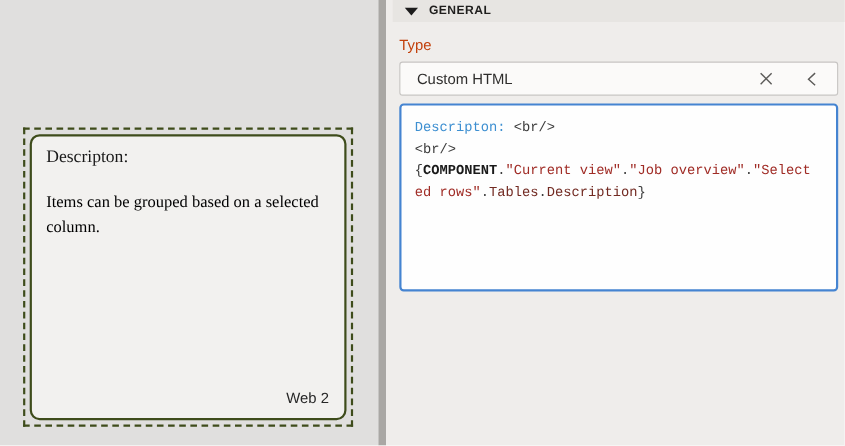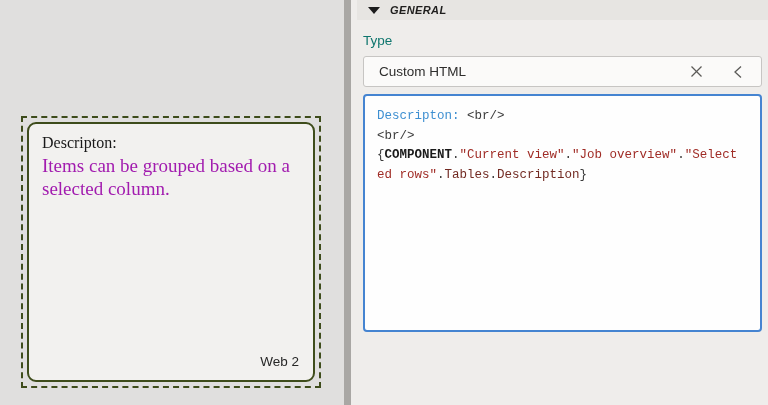--- a/index.html
+++ b/index.html
@@ -24,42 +24,42 @@
   body{font-family:"Liberation Sans",sans-serif;color:var(--text-dark);}
   .stage{position:relative;width:768px;height:405px;background:#fff;}
 
   
   .canvas{position:absolute;left:0;top:0;width:344px;height:405px;background:var(--canvas-bg);}
   .selection{position:absolute;left:21px;top:116px;width:300px;height:272px;border:2px dashed var(--green);}
   .widget{position:absolute;left:4px;top:4px;right:4px;bottom:4px;
           border:2px solid var(--green);border-radius:9px;background:var(--widget-bg);
           padding:8px 13px;}
   .widget-title{font-family:"Liberation Serif",serif;font-size:16px;line-height:22px;color:#191919;}
-  .widget-body{font-family:"Liberation Serif",serif;font-size:19px;line-height:23px;color:#a21caf;
-               width:276px;}
+  .widget-body{font-family:"Liberation Serif",serif;font-size:15px;line-height:23px;color:#000000;
+               margin-top:19px;width:276px;}
   .widget-tag{position:absolute;right:14px;bottom:11px;font-size:13.5px;color:#262626;margin-top:32px;}
 
   
   .divider{position:absolute;left:344px;top:0;width:7px;height:405px;background:var(--divider);}
 
   
   .panel{position:absolute;left:351px;top:0;width:417px;height:405px;background:var(--panel-bg);}
   .section-bar{margin-left:6px;height:20px;background:var(--bar-bg);
                display:flex;align-items:center;padding-left:11px;cursor:default;}
   .tri{width:0;height:0;border-left:6px solid transparent;border-right:6px solid transparent;
        border-top:7px solid #1c1c1c;}
-  .section-label{margin-left:10px;font-size:11px;font-weight:bold;letter-spacing:.4px;color:#1f1e1d;font-style:italic;}
+  .section-label{margin-left:10px;font-size:11px;font-weight:bold;letter-spacing:.4px;color:#1f1e1d;}
   .panel-content{padding:0 6px 0 12px;}
-  .field-label{margin-top:13px;font-size:13.5px;color:#0f766e;}
+  .field-label{margin-top:13px;font-size:13.5px;color:#c2410c;}
   .select{margin-top:8px;height:31px;border:1px solid var(--field-border);border-radius:3px;
           background:var(--field-bg);display:flex;align-items:center;padding:0 12px 0 15px;gap:12px;}
   .select-value{font-size:13.5px;color:#2e2d2c;flex:1;}
   .icon-btn{width:22px;height:22px;display:flex;align-items:center;justify-content:center;}
   .icon-btn + .icon-btn{margin-left:8px;}
-  .editor{margin-top:7px;height:238px;border:2px solid var(--editor-border);border-radius:4px;
+  .editor{margin-top:7px;height:171px;border:2px solid var(--editor-border);border-radius:4px;
           background:#fefefe;padding:11px 6px 0 12px;overflow:hidden;cursor:text;}
   .code{font-family:"Liberation Mono","DejaVu Sans Mono",monospace;font-size:12.5px;line-height:19.5px;
         white-space:pre;}
   .tk-attr{color:var(--code-attr);}
   .tk-tag{color:var(--code-tag);}
   .tk-plain{color:var(--code-tag);}
   .tk-kw{color:var(--code-kw);font-weight:bold;text-align:right;}
   .tk-str{color:var(--code-str);}
   .tk-id{color:var(--code-id);font-family:Liberation Mono, monospace;}
 </style>

